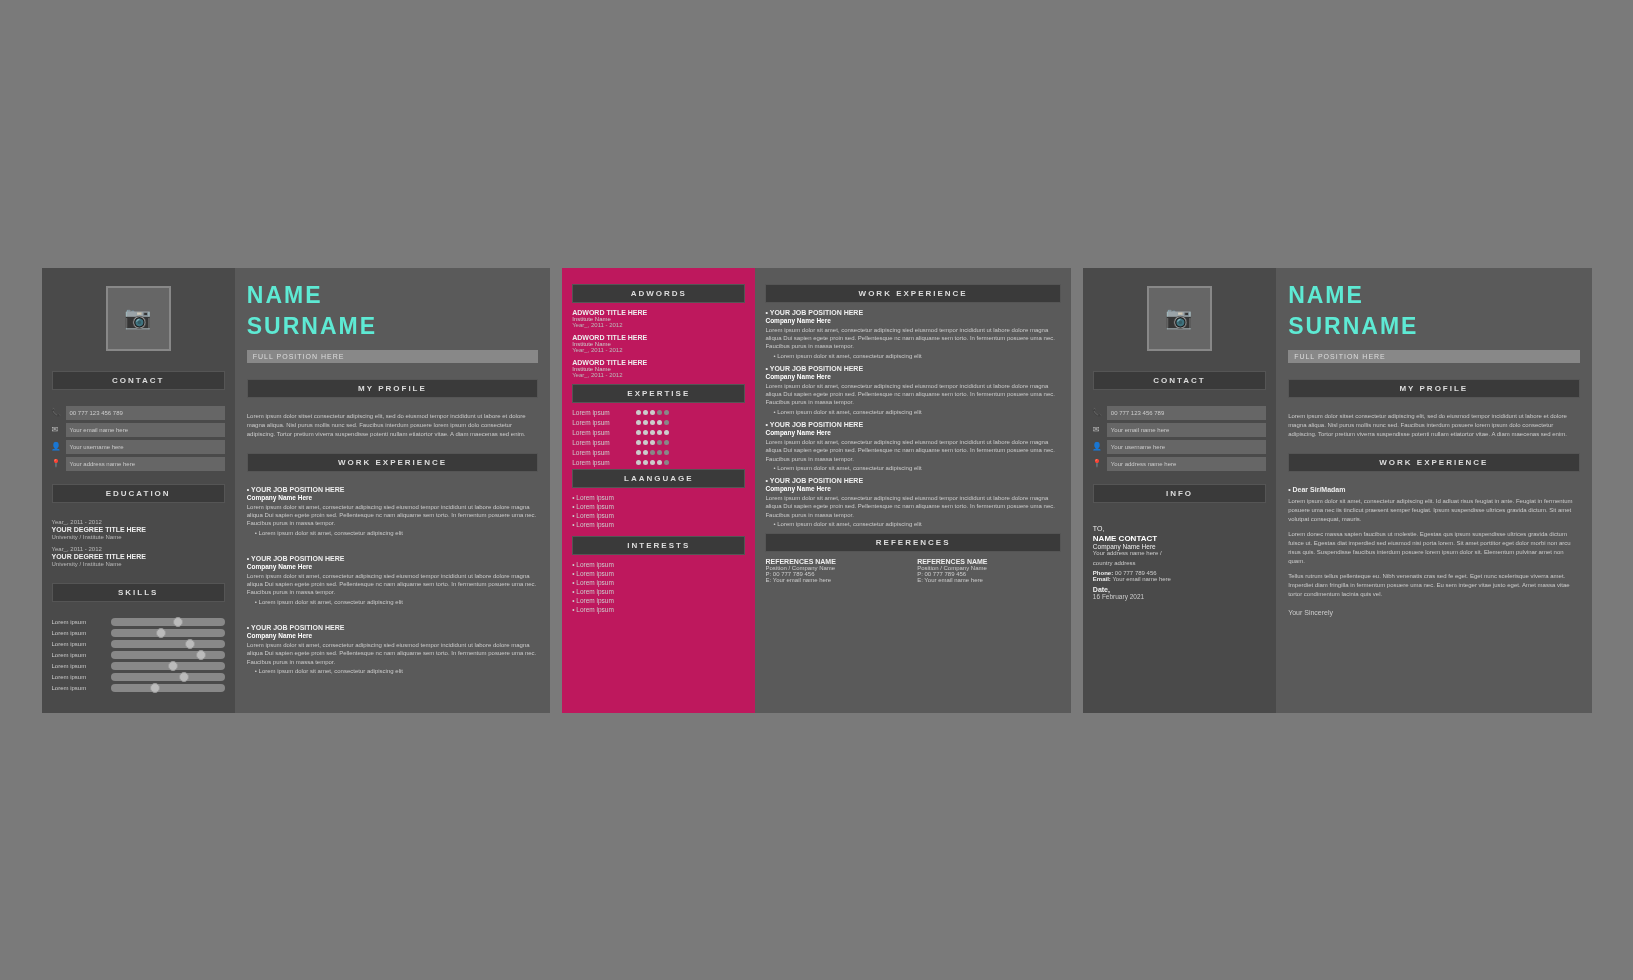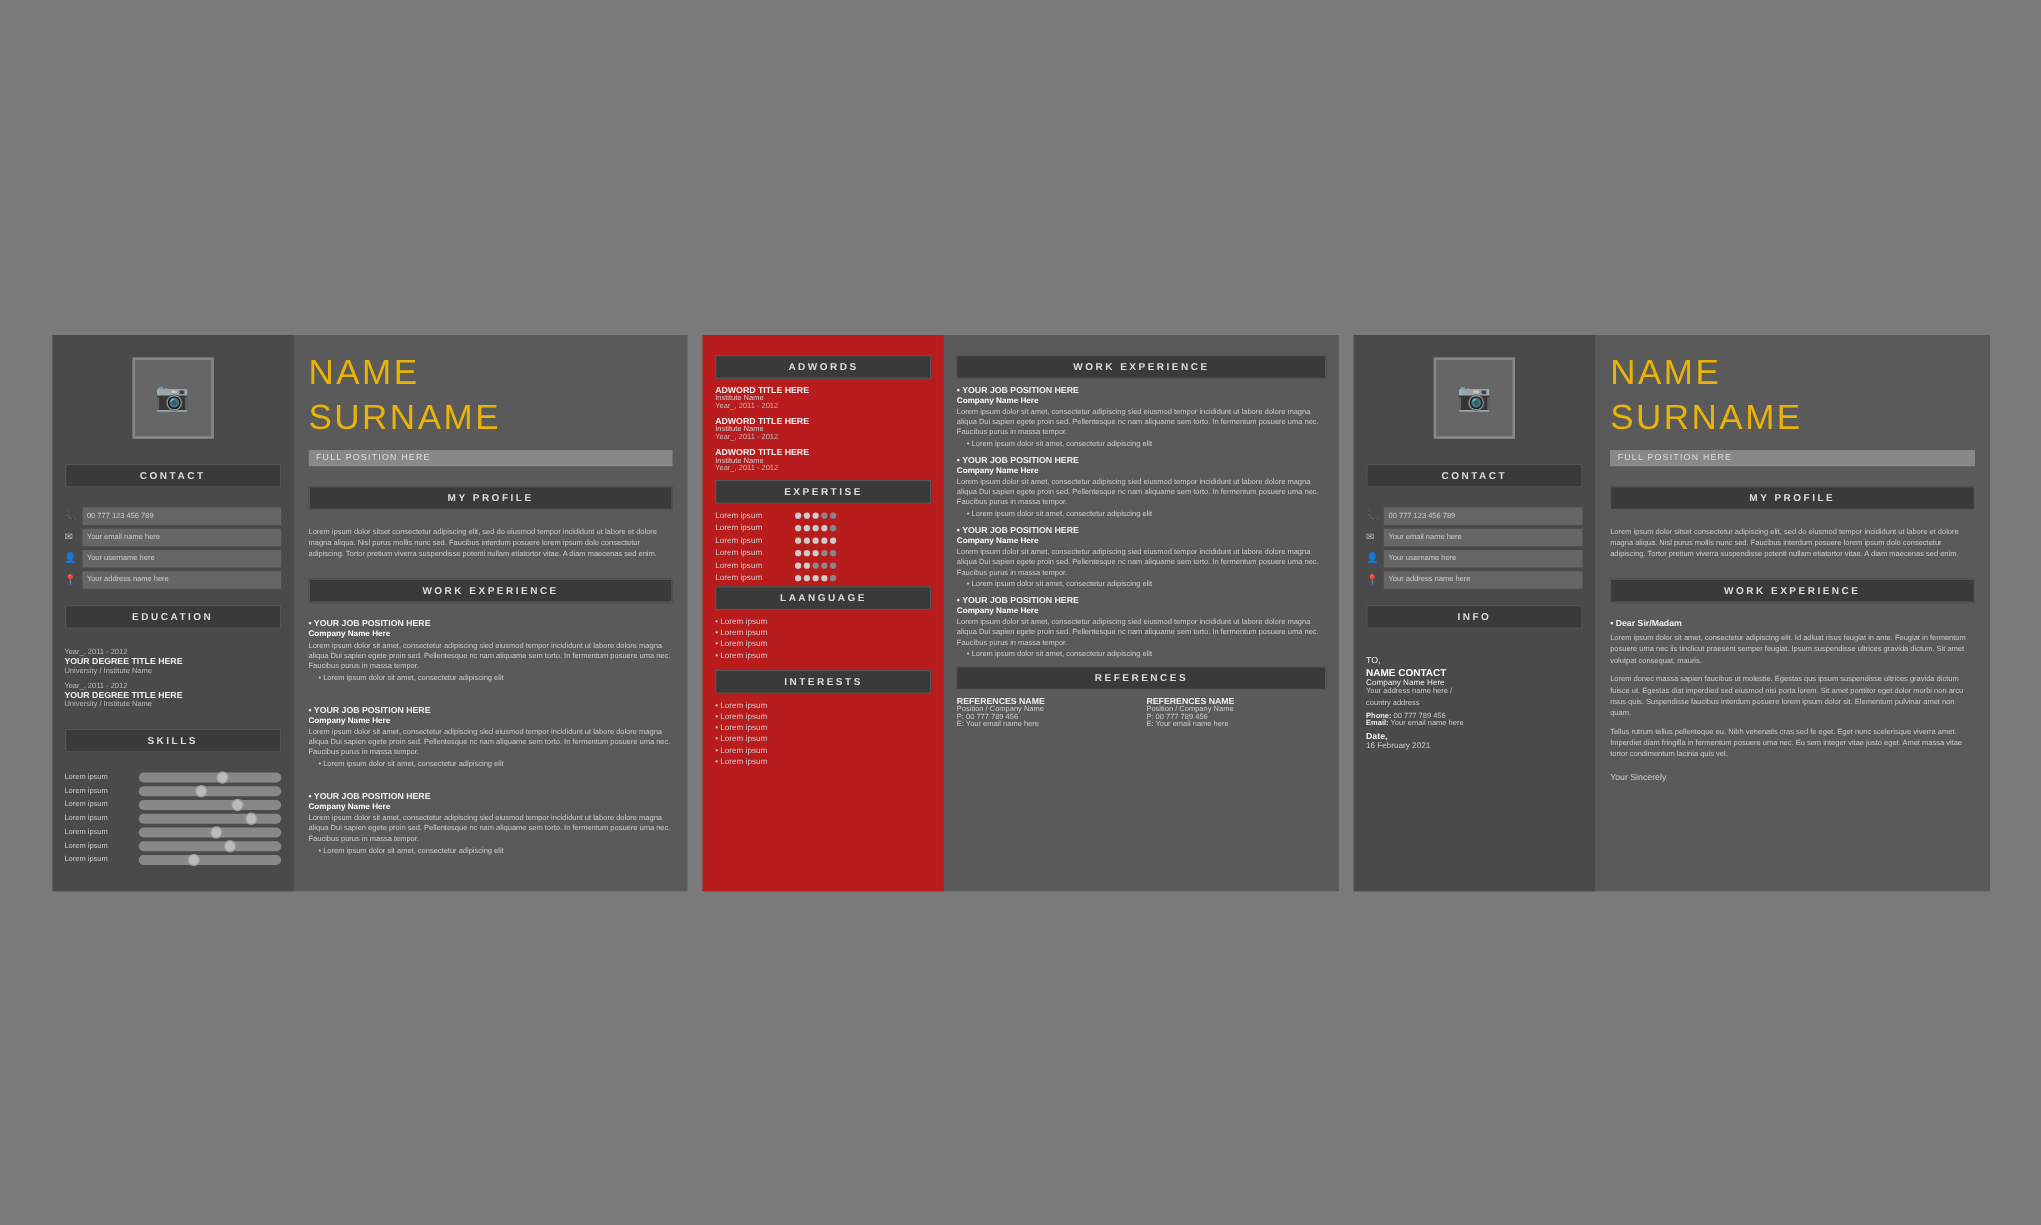--- a/index.html
+++ b/index.html
@@ -157,23 +157,23 @@
       height: 10px;
       background: #bbb;
       border-radius: 50%;
       position: absolute;
       top: -1px;
       border: 1px solid #999;
     }
 
     
     .name-big {
-      color: #eab308;
-      font-size: 28px;
-      font-weight: 400;
+      color: #5eead4;
+      font-size: 23px;
+      font-weight: 700;
       letter-spacing: 2px;
       line-height: 1.0;
       text-transform: uppercase;
     }
     .position-bar {
       background: #888;
       color: #ddd;
       font-size: 7px;
       letter-spacing: 1px;
       padding: 3px 6px;
@@ -227,21 +227,21 @@
     }
 
     
     .card-three-col {
       display: flex;
       flex-direction: row;
       height: 100%;
     }
     .col-left {
       width: 38%;
-      background: #b91c1c;
+      background: #be185d;
       padding: 16px 10px;
     }
     .col-right {
       width: 62%;
       padding: 16px 10px;
     }
 
     
     .adword-title {
       color: #eee;

